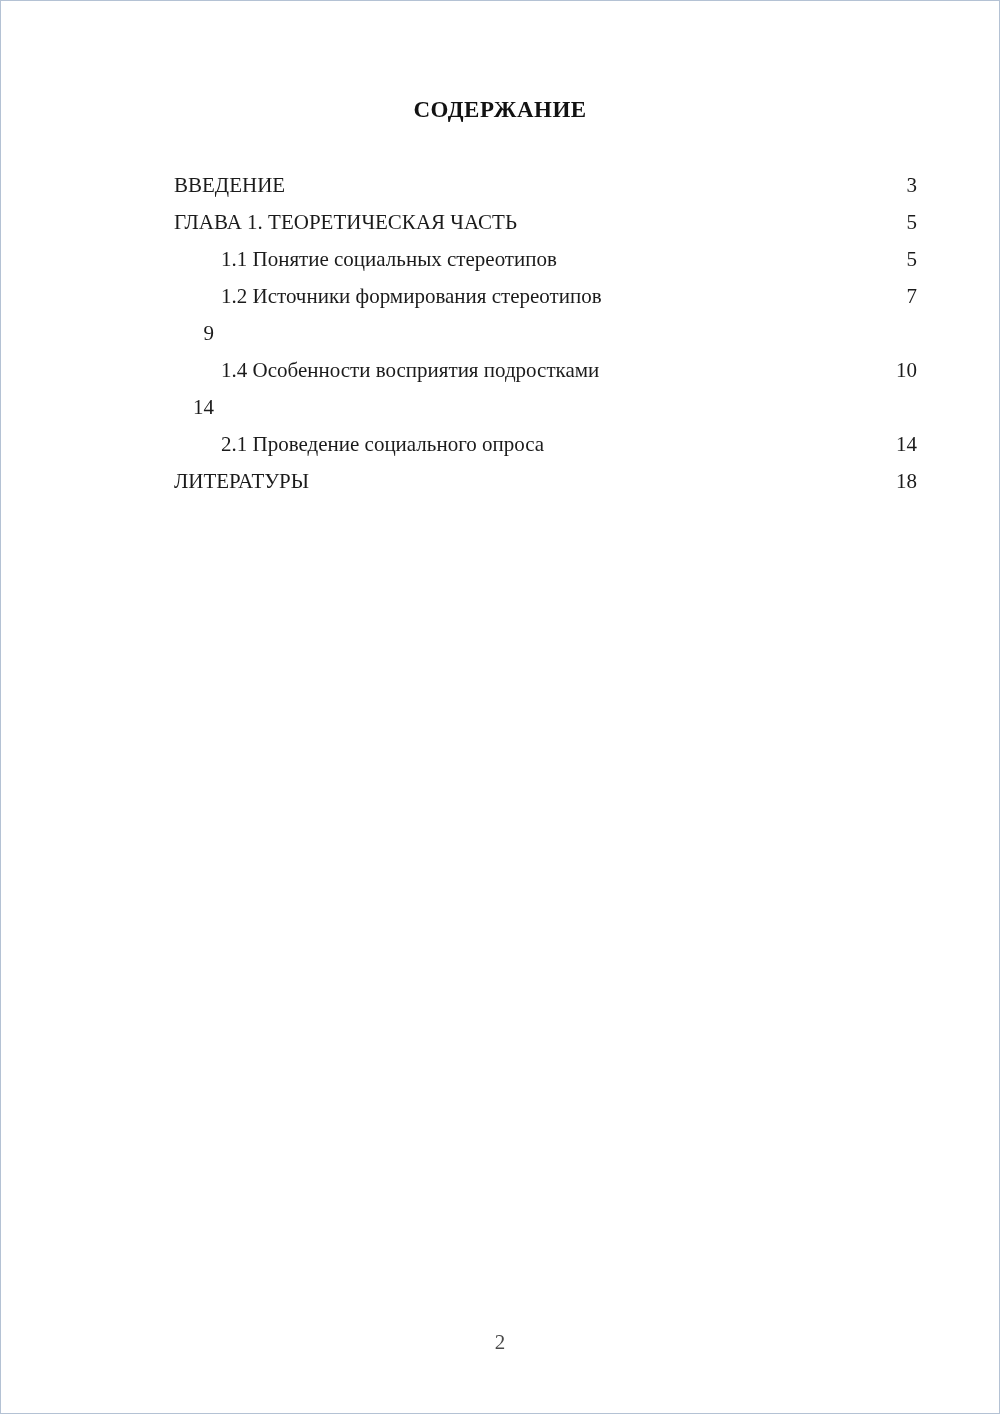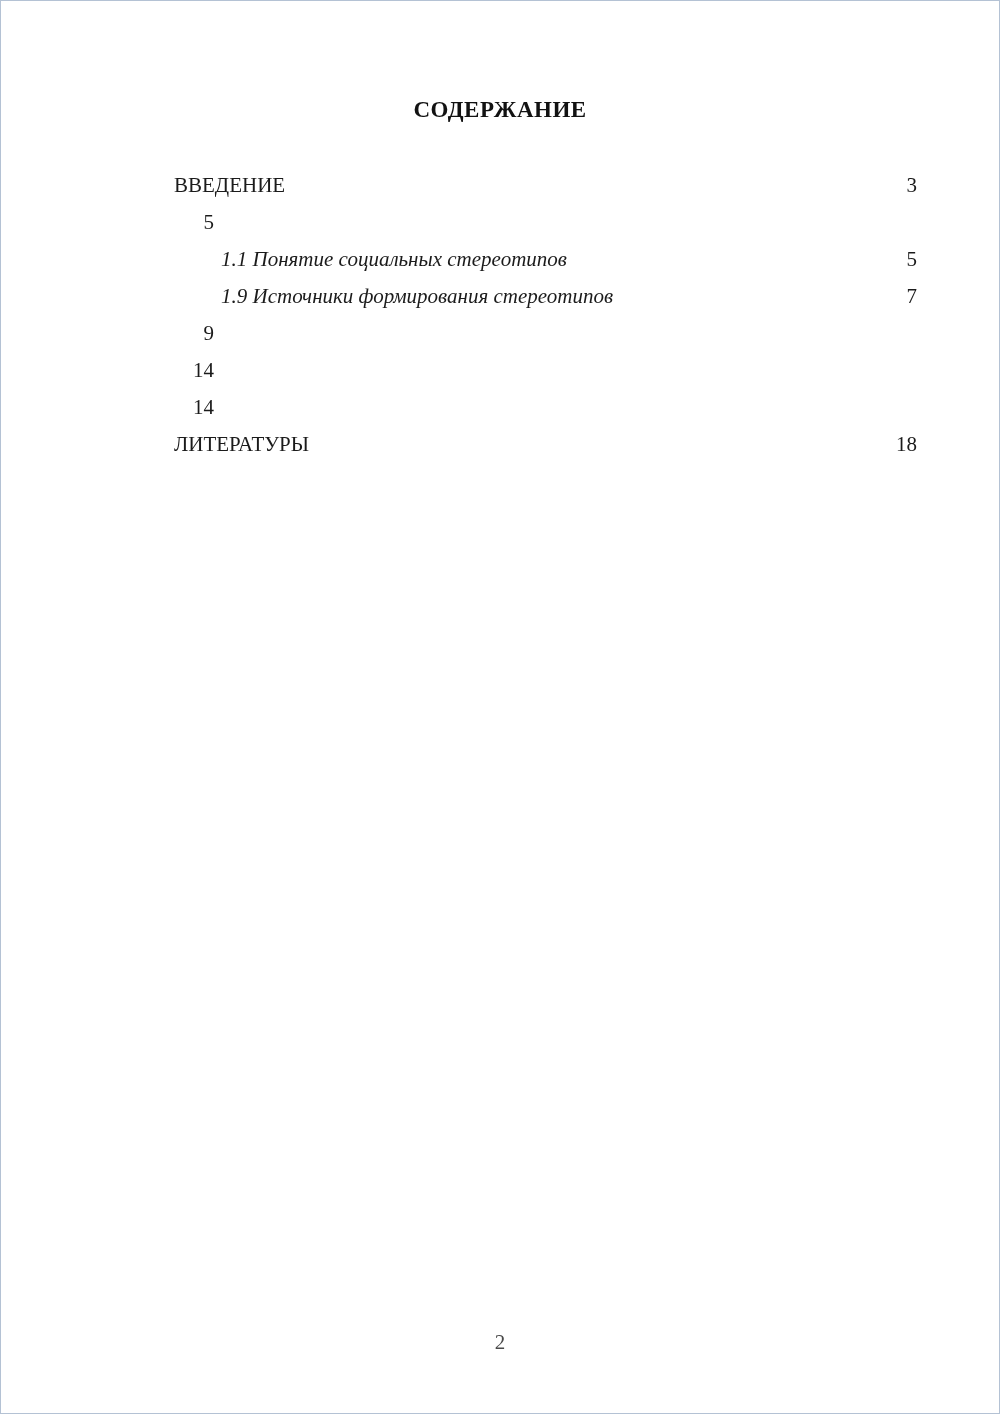--- a/index.html
+++ b/index.html
@@ -55,21 +55,20 @@
   }
 
   .toc-row .toc-page {
     white-space: nowrap;
     text-align: right;
     min-width: 40px;
   }
 
   .indent-1 .toc-label {
     padding-left: 47px;
-    font-style: italic;
   }
 
   .page-number {
     position: absolute;
     bottom: 58px;
     left: 0;
     width: 100%;
     text-align: center;
     font-size: 21px;
     color: #4a4a4a;
@@ -83,43 +82,49 @@
   <div class="doc-title">СОДЕРЖАНИЕ</div>
 
   <div class="toc">
 
     <div class="toc-row indent-0">
       <span class="toc-label">ВВЕДЕНИЕ</span>
       <span class="toc-page">3</span>
     </div>
 
     <div class="toc-row indent-0">
+      <span class="toc-label">ГЛАВА 1. ТЕОРЕТИЧЕСКАЯ ЧАСТЬ</span>
       <span class="toc-page">5</span>
     </div>
 
     <div class="toc-row indent-1">
       <span class="toc-label">1.1 Понятие социальных стереотипов</span>
       <span class="toc-page">5</span>
     </div>
 
     <div class="toc-row indent-1">
-      <span class="toc-label">1.9 Источники формирования стереотипов</span>
+      <span class="toc-label">1.2 Источники формирования стереотипов</span>
       <span class="toc-page">7</span>
     </div>
 
     <div class="toc-row indent-1">
       <span class="toc-page">9</span>
     </div>
 
+    <div class="toc-row indent-1">
+      <span class="toc-label">1.4 Особенности восприятия подростками</span>
+      <span class="toc-page">10</span>
+    </div>
 
     <div class="toc-row indent-0">
       <span class="toc-page">14</span>
     </div>
 
     <div class="toc-row indent-1">
+      <span class="toc-label">2.1 Проведение социального опроса</span>
       <span class="toc-page">14</span>
     </div>
 
 
     <div class="toc-row indent-0">
       <span class="toc-label">ЛИТЕРАТУРЫ</span>
       <span class="toc-page">18</span>
     </div>
 
 

